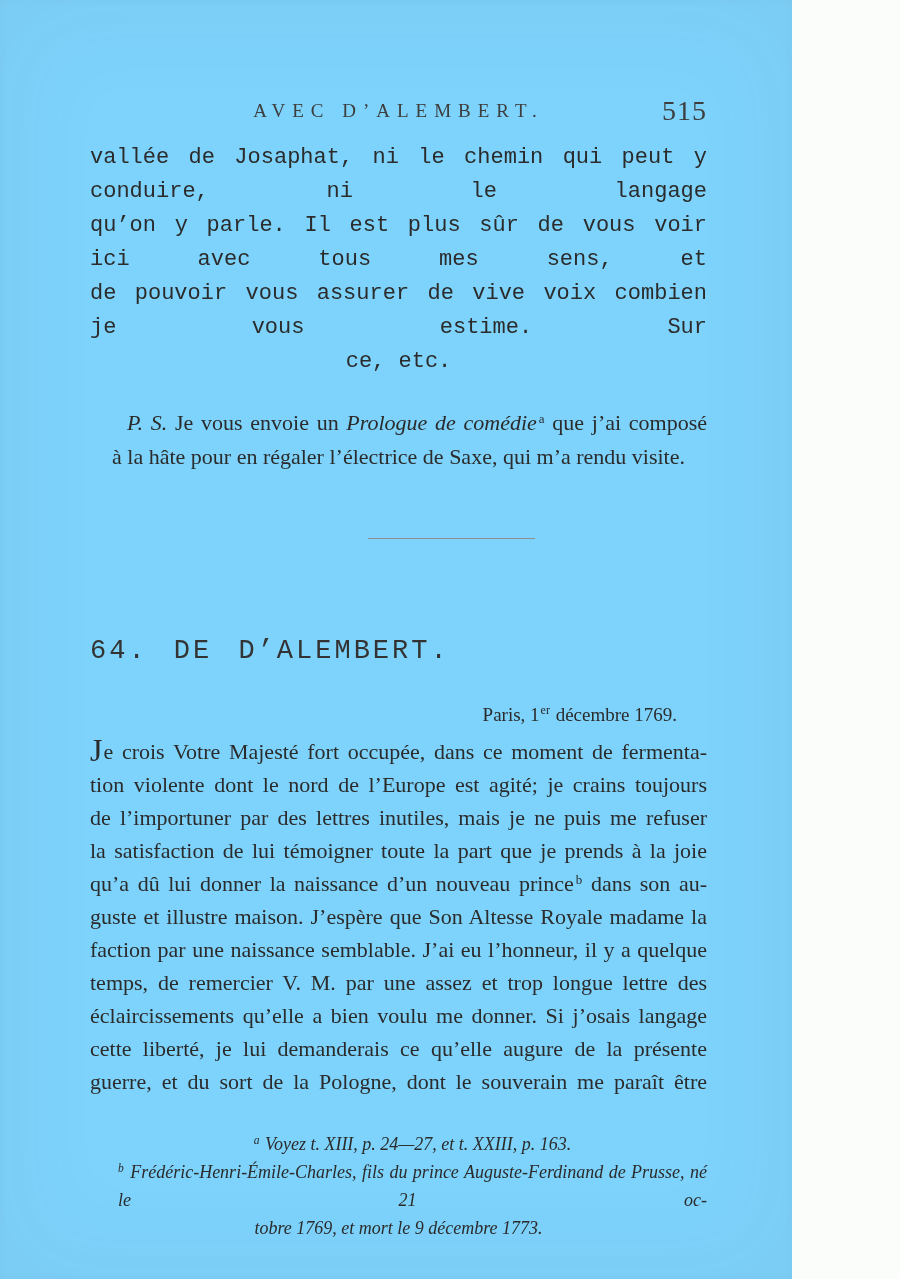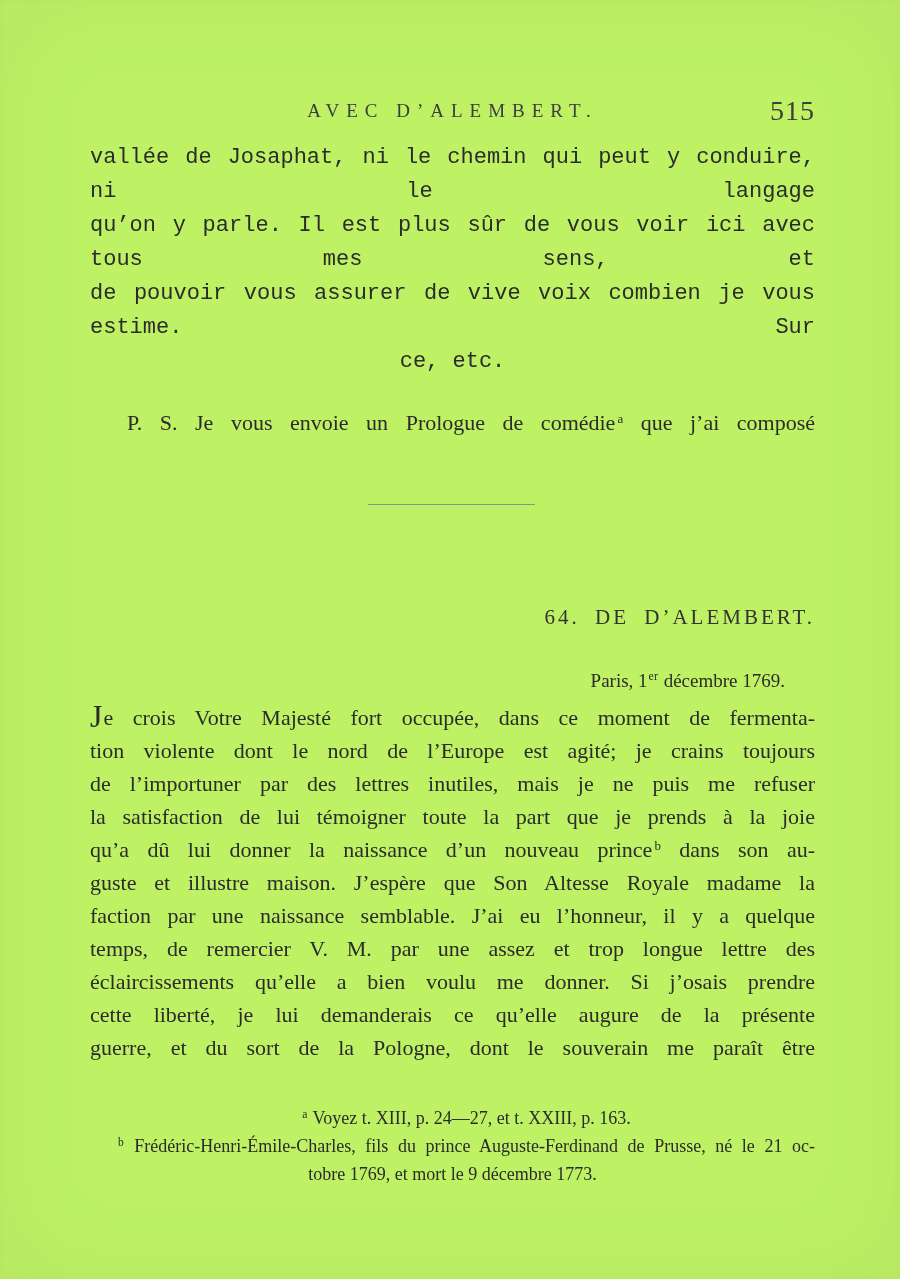--- a/index.html
+++ b/index.html
@@ -3,24 +3,24 @@
 <meta charset="utf-8">
 <style>
   html, body {
     margin: 0;
     padding: 0;
     background: #fbfdfb;
   }
   .page {
     position: relative;
     box-sizing: border-box;
-    width: 900px;
+    width: 792px;
     height: 1279px;
     margin: 0;
-    background: #bef264;
+    background: #7dd3fc;
     box-shadow: inset 0 0 90px 22px rgba(96, 98, 90, 0.055),
                 inset 0 0 10px rgba(110, 110, 104, 0.04);
     padding: 98px 85px 0 90px;
     overflow: hidden;
     font-family: "Liberation Serif", "DejaVu Serif", serif;
     color: #2b2b2b;
     -webkit-font-smoothing: antialiased;
   }
 
   
@@ -53,46 +53,47 @@
     text-align-last: justify;
     -moz-text-align-last: justify;
     white-space: normal;
   }
   .plain { text-align: center; }
 
   .prev-ending { margin-top: 17px; font-family: Liberation Mono, monospace; }
 
   .ps { margin-top: 27px; }
   .ps-first { padding-left: 37px; }
-  .ital { }
+  .ital { font-style: italic; }
 
   .fnmark {
     font-size: 13px;
     line-height: 0;
     vertical-align: 7px;
     margin-left: 2px;
     letter-spacing: 0;
   }
 
   .divider {
     margin: 64px 0 0 278px;
     width: 167px;
     height: 0;
     border-top: 1px solid #8f8f8f;
   }
 
   .letter-heading {
     margin: 96px 0 0 0;
-    font-size: 21px;
+    font-size: 27px;
     font-weight: normal;
     line-height: 33px;
-    text-align: right;
+    text-align: left;
     letter-spacing: 3px;
     word-spacing: 7px;
     color: #333333;
+    font-family: Liberation Mono, monospace;
   }
 
   .dateline {
     margin-top: 35px;
     padding-right: 30px;
     text-align: right;
     font-size: 19px;
     line-height: 24px;
   }
   .ordmark {
@@ -113,23 +114,24 @@
 
   .letter-body { margin-top: 8px; font-size: 22px; line-height: 33px; }
   .initial {
     font-size: 32px;
     line-height: 0;
     vertical-align: -2px;
     letter-spacing: 1px;
   }
 
   .footnotes {
-    margin-top: 40px;
+    margin-top: 32px;
     font-size: 18px;
     line-height: 28px;
+    font-style: italic;
   }
   .fn-first { padding-left: 28px; }
   .footnotes .fnmark { font-size: 11.5px; vertical-align: 6px; margin: 0 1px 0 0; }
   .fn-just {
     text-align: justify;
     text-align-last: justify;
     -moz-text-align-last: justify;
   }
 </style>
 </head>
@@ -144,39 +146,40 @@
 
   <div class="para prev-ending">
     <div class="jline">vallée de Josaphat, ni le chemin qui peut y conduire, ni le langage</div>
     <div class="jline">qu’on y parle. Il est plus sûr de vous voir ici avec tous mes sens, et</div>
     <div class="jline">de pouvoir vous assurer de vive voix combien je vous estime. Sur</div>
     <div class="plain">ce, etc.</div>
   </div>
 
   <div class="para ps">
     <div class="jline ps-first"><span class="ital">P. S.</span><span> Je vous envoie un </span><span class="ital">Prologue de comédie</span><sup class="fnmark">a</sup><span> que j’ai composé</span></div>
+    <div class="plain">à la hâte pour en régaler l’électrice de Saxe, qui m’a rendu visite.</div>
   </div>
 
   <div class="divider"></div>
 
   <h2 class="letter-heading">64. DE D’ALEMBERT.</h2>
 
   <div class="dateline"><span>Paris, 1</span><sup class="ordmark">er</sup><span> décembre 1769.</span></div>
 
 
   <div class="letter-body">
     <div class="jline"><span class="initial">J</span><span>e crois Votre Majesté fort occupée, dans ce moment de fermenta-</span></div>
     <div class="jline">tion violente dont le nord de l’Europe est agité; je crains toujours</div>
     <div class="jline">de l’importuner par des lettres inutiles, mais je ne puis me refuser</div>
     <div class="jline">la satisfaction de lui témoigner toute la part que je prends à la joie</div>
     <div class="jline"><span>qu’a dû lui donner la naissance d’un nouveau prince</span><sup class="fnmark">b</sup><span> dans son au-</span></div>
     <div class="jline">guste et illustre maison. J’espère que Son Altesse Royale madame la</div>
     <div class="jline">faction par une naissance semblable. J’ai eu l’honneur, il y a quelque</div>
     <div class="jline">temps, de remercier V. M. par une assez et trop longue lettre des</div>
-    <div class="jline">éclaircissements qu’elle a bien voulu me donner. Si j’osais prendre</div>
+    <div class="jline">éclaircissements qu’elle a bien voulu me donner. Si j’osais langage</div>
     <div class="jline">cette liberté, je lui demanderais ce qu’elle augure de la présente</div>
     <div class="jline">guerre, et du sort de la Pologne, dont le souverain me paraît être</div>
   </div>
 
   <div class="footnotes">
     <div class="plain fn-first"><sup class="fnmark">a</sup><span> Voyez t. XIII, p. 24—27, et t. XXIII, p. 163.</span></div>
     <div class="fn-just fn-first"><sup class="fnmark">b</sup><span> Frédéric-Henri-Émile-Charles, fils du prince Auguste-Ferdinand de Prusse, né le 21 oc-</span></div>
     <div class="plain">tobre 1769, et mort le 9 décembre 1773.</div>
   </div>
 

